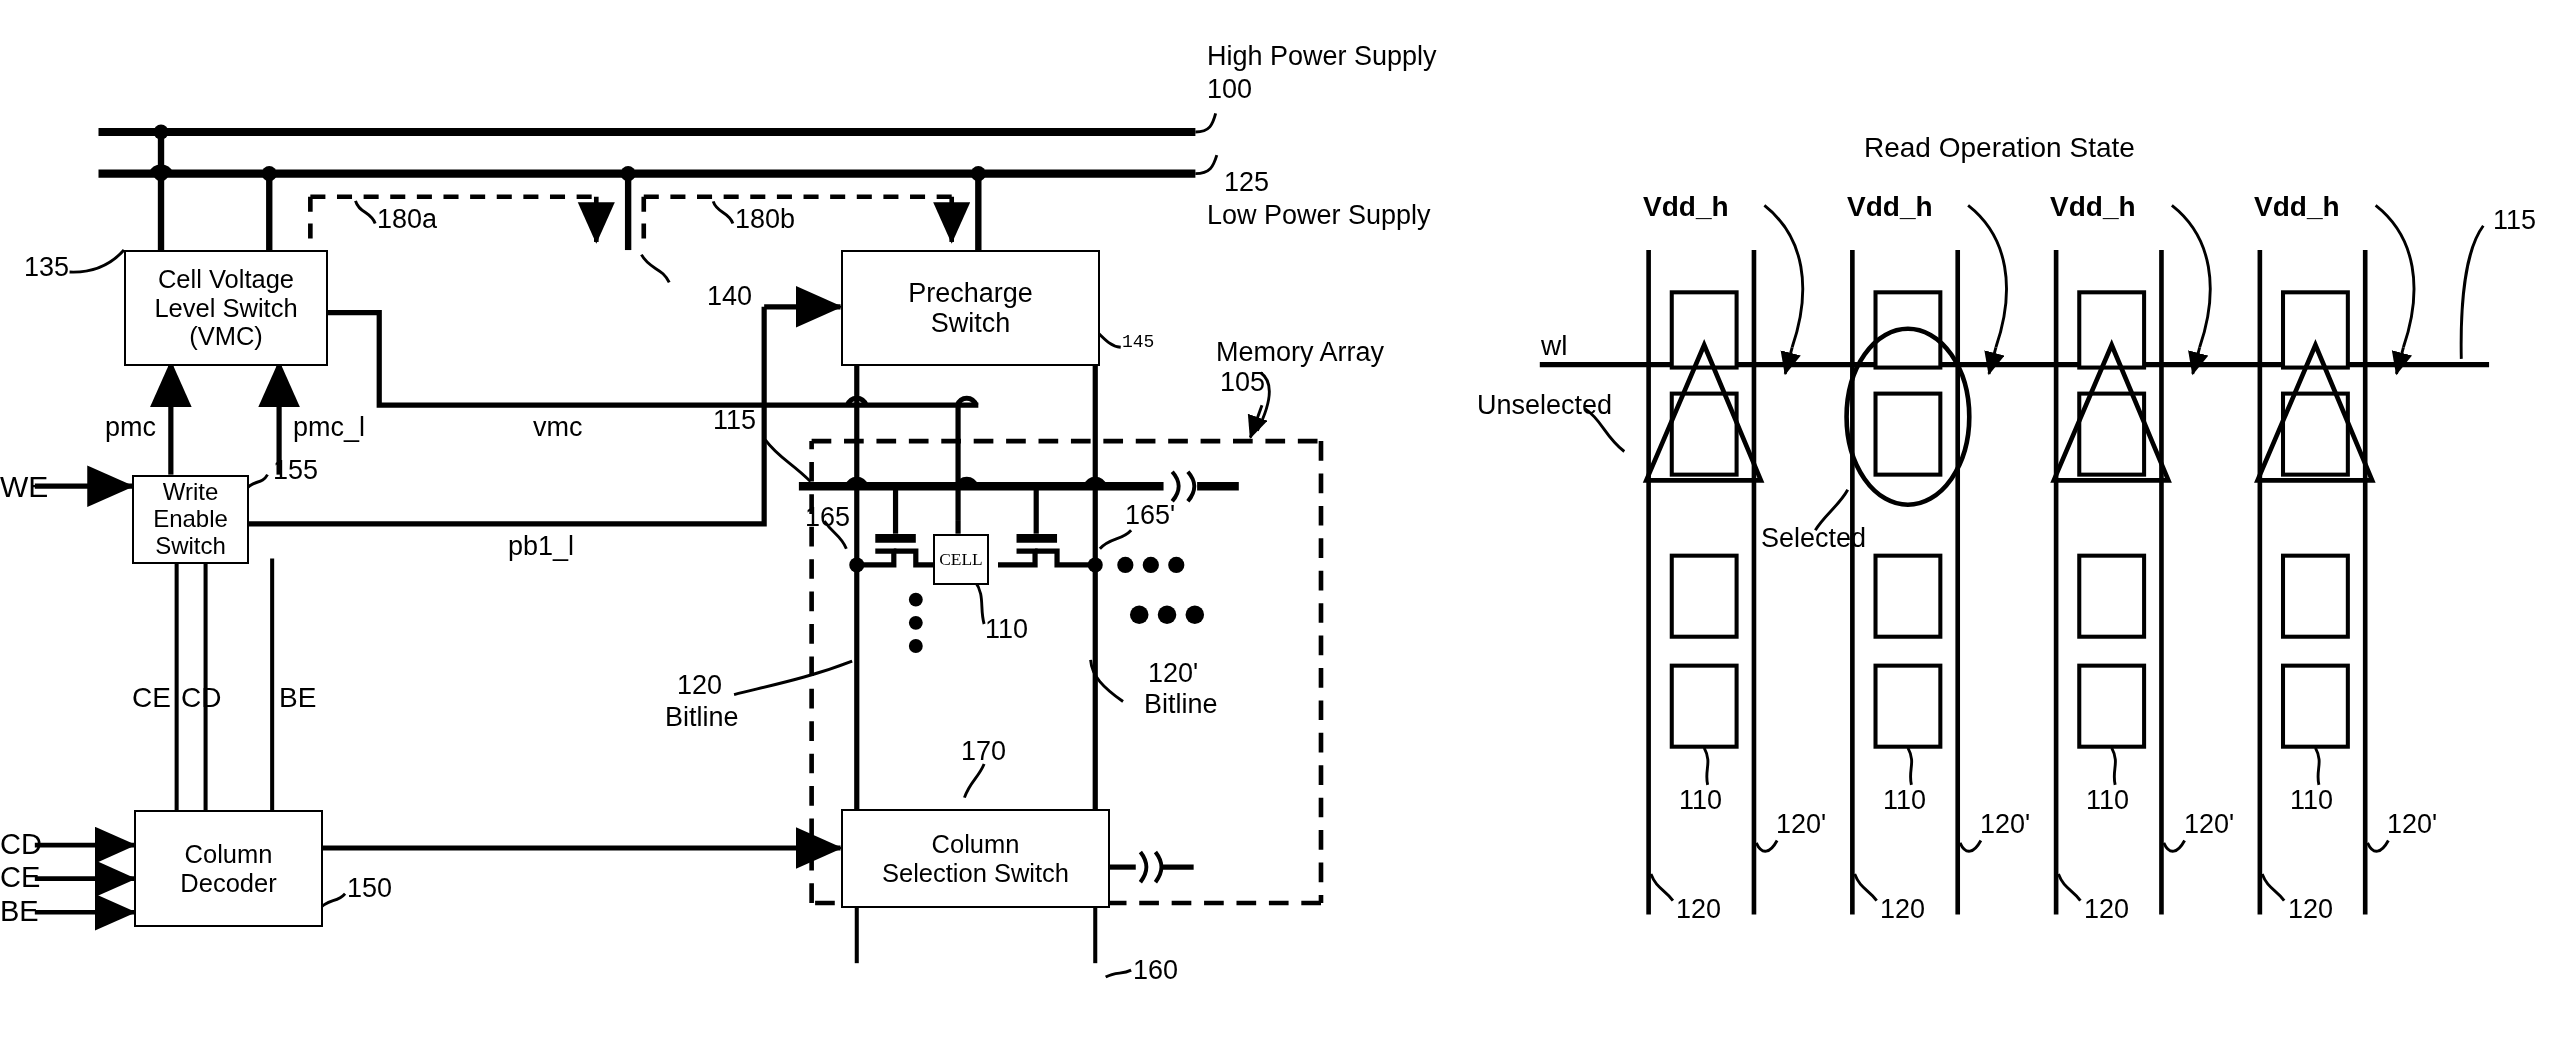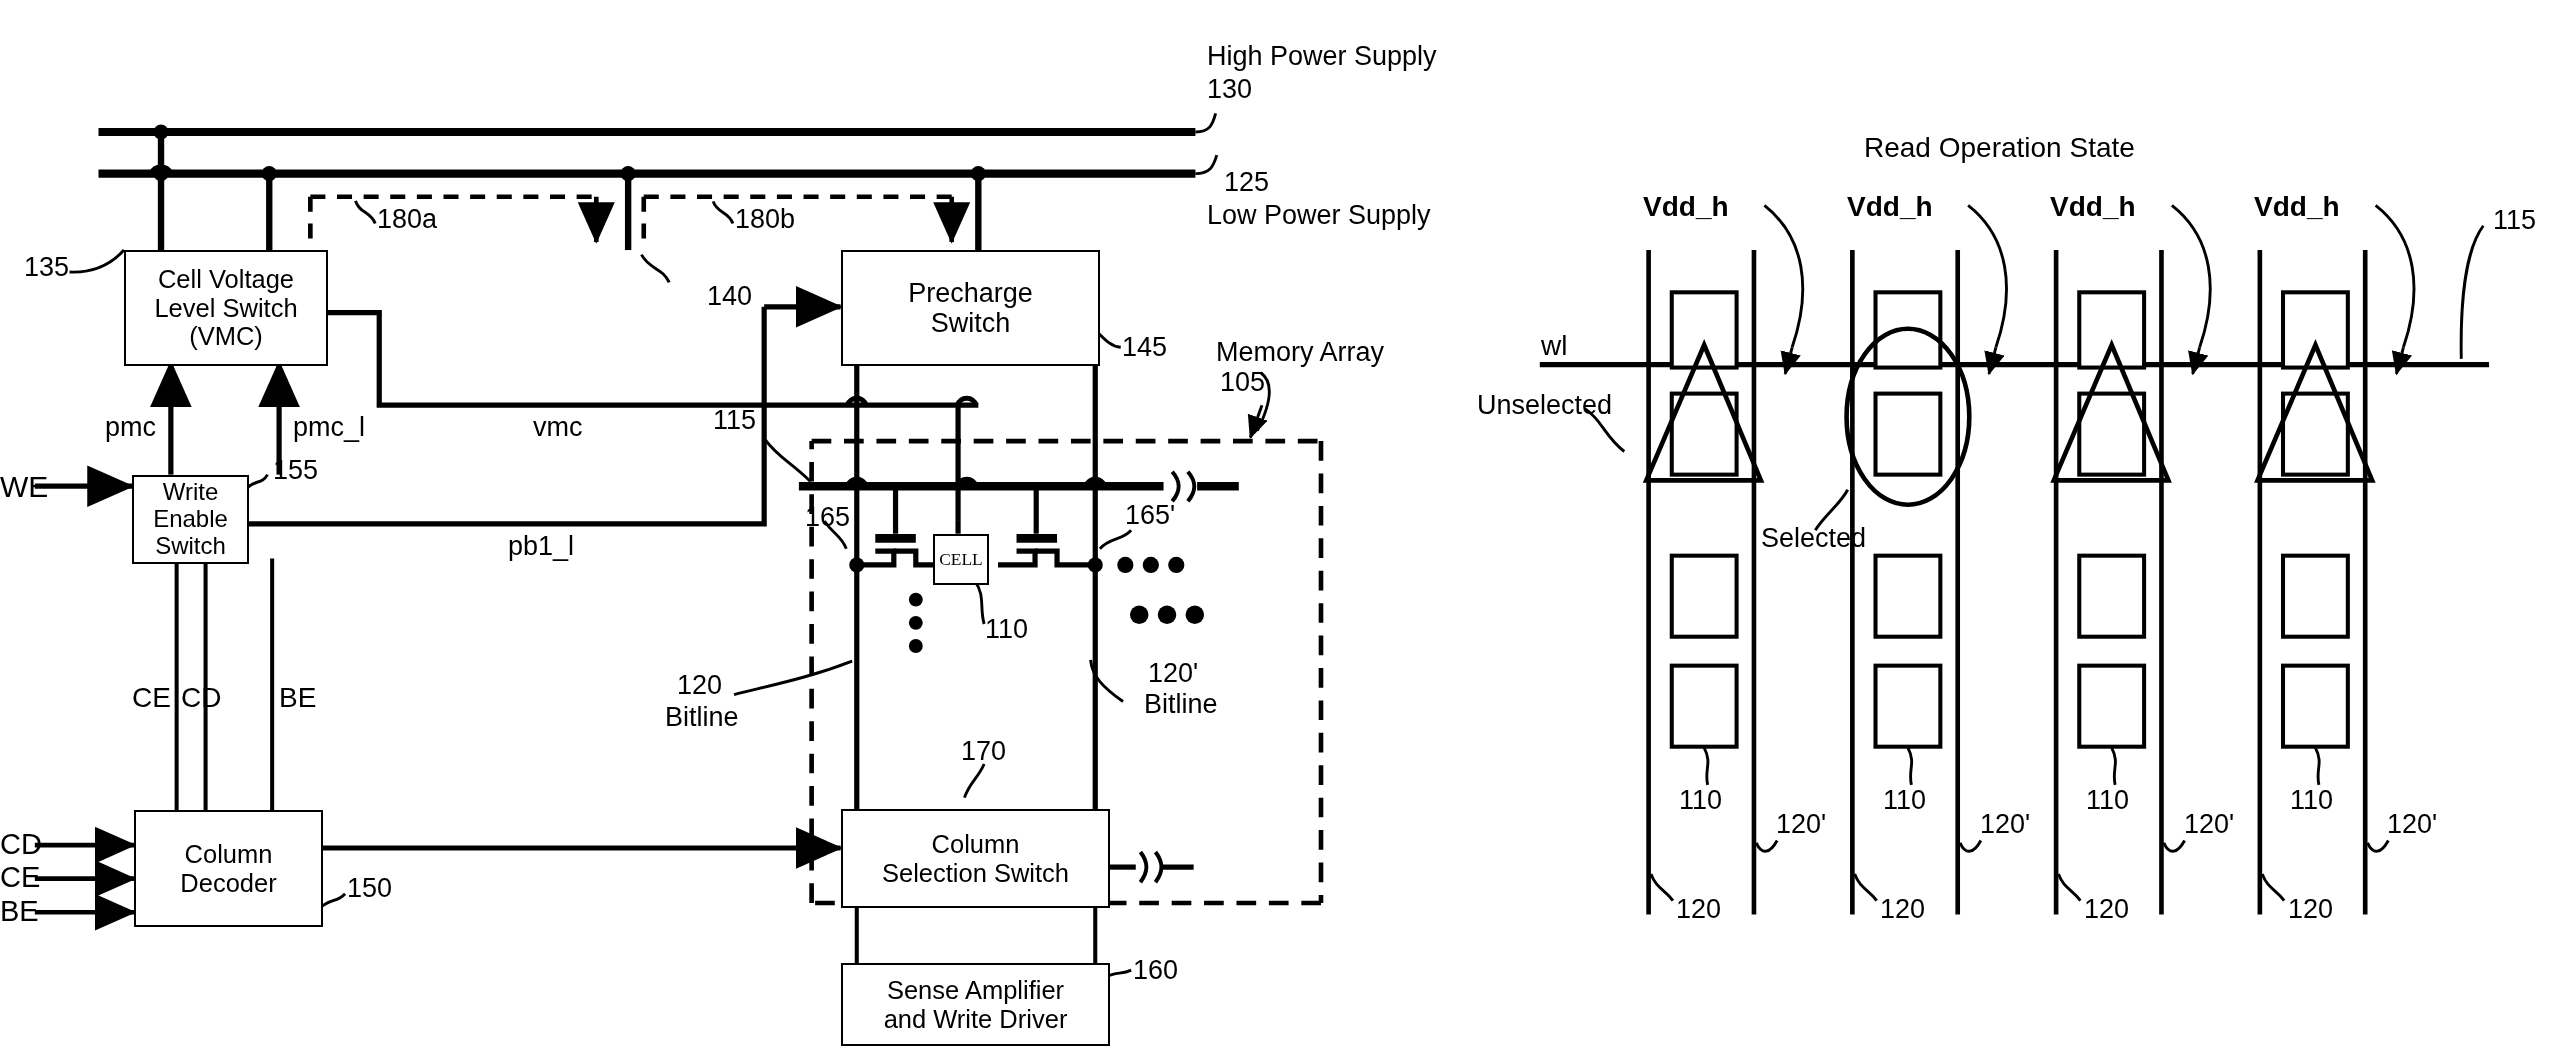--- a/index.html
+++ b/index.html
@@ -267,37 +267,33 @@
 <div class="blk" style="left:134px;top:810px;width:185px;height:113px;font-size:25.5px;">
   <span style="white-space:pre-line">Column
 Decoder</span>
 </div>
 
 <div class="blk" style="left:841px;top:809px;width:265px;height:95px;font-size:25.5px;">
   <span style="white-space:pre-line">Column
 Selection Switch</span>
 </div>
 
-<div class="blk" style="left:841px;top:963px;width:265px;height:79px;font-size:25.5px;">
-  <span style="white-space:pre-line">Sense Amplifier
-and Write Driver</span>
-</div>
 
 <div class="blk" style="left:933px;top:534px;width:52px;height:47px;font-size:17.4px;font-family:Liberation Serif, serif;">
   <span>CELL</span>
 </div>
 
 <div class="lbl" style="left:1207px;top:41px;font-size:27px;">High Power Supply</div>
-<div class="lbl" style="left:1207px;top:74px;font-size:27px;">130</div>
+<div class="lbl" style="left:1207px;top:74px;font-size:27px;">100</div>
 <div class="lbl" style="left:1224px;top:167px;font-size:27px;">125</div>
 <div class="lbl" style="left:1207px;top:200px;font-size:27px;">Low Power Supply</div>
 
 <div class="lbl" style="left:24px;top:252px;font-size:27px;">135</div>
 <div class="lbl" style="left:707px;top:281px;font-size:27px;">140</div>
-<div class="lbl" style="left:1122px;top:332px;font-size:27px;">145</div>
+<div class="lbl" style="left:1122px;top:332px;font-size:18px;font-family:Liberation Mono, monospace;">145</div>
 <div class="lbl" style="left:273px;top:455px;font-size:27px;">155</div>
 <div class="lbl" style="left:347px;top:873px;font-size:27px;">150</div>
 <div class="lbl" style="left:961px;top:736px;font-size:27px;">170</div>
 <div class="lbl" style="left:1133px;top:955px;font-size:27px;">160</div>
 <div class="lbl" style="left:985px;top:614px;font-size:27px;">110</div>
 
 <div class="lbl" style="left:377px;top:204px;font-size:27px;">180a</div>
 <div class="lbl" style="left:735px;top:204px;font-size:27px;">180b</div>
 
 <div class="lbl" style="left:105px;top:412px;font-size:27px;">pmc</div>

